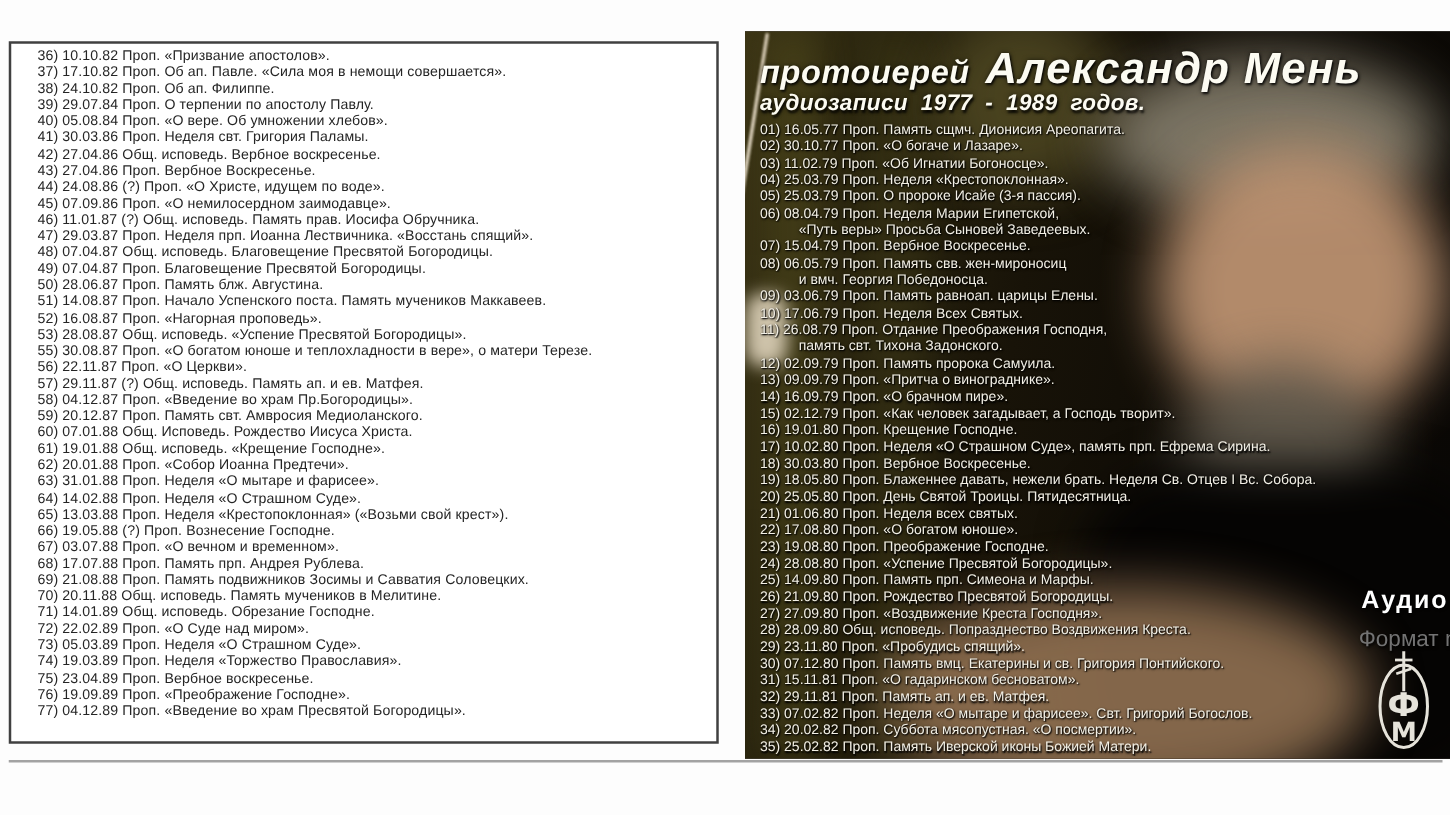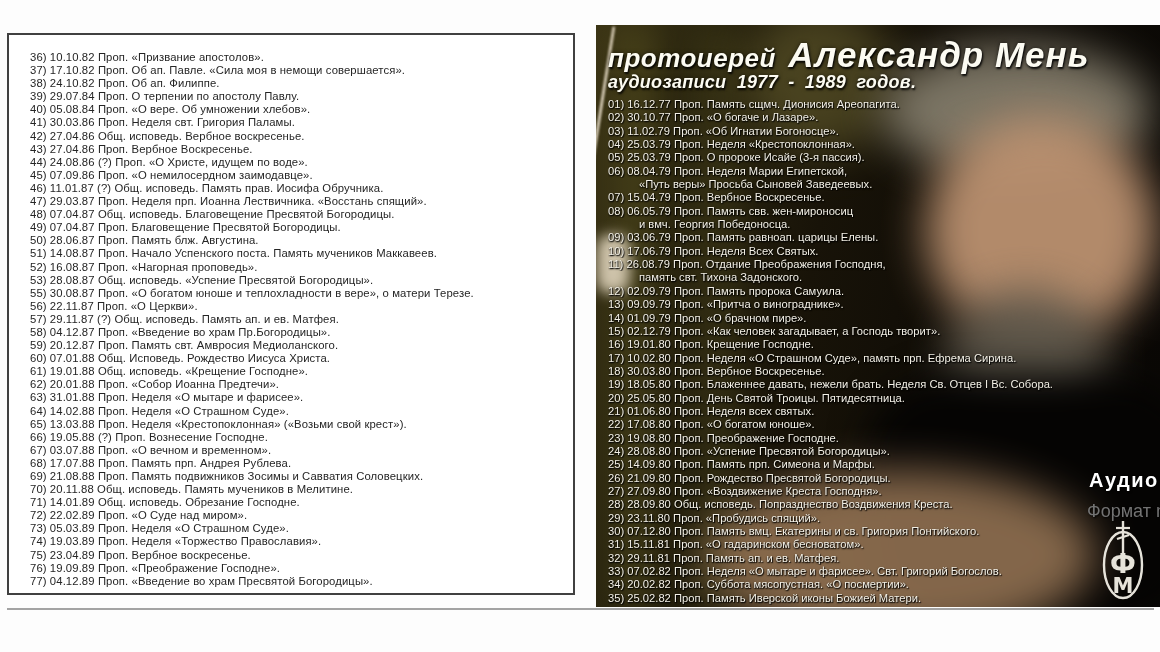--- a/index.html
+++ b/index.html
@@ -9,21 +9,21 @@
     font-family:"Liberation Sans","DejaVu Sans",sans-serif;
   }
   
   .left-page{
     position:absolute;left:7px;top:33px;width:568px;height:562px;
     background:#ffffff;border:2px solid #404040;box-sizing:border-box;
   }
   .left-list{
     position:absolute;left:21px;top:4px;right:2px;
     font-size:11.3px;line-height:13.1px;color:#252525;
-    white-space:nowrap;letter-spacing:0.1px;margin-top:12px;
+    white-space:nowrap;letter-spacing:0.1px;
   }
   .left-list .trk{height:13.1px;overflow:hidden;}
   
   .fold-line{
     position:absolute;left:7px;top:608px;width:1147px;height:2px;
     background:#a3a3a3;
   }
   
   .right-page{
     position:absolute;left:596px;top:25px;width:576px;height:582px;
@@ -138,37 +138,37 @@
 
   <div class="title-block">
     <div class="title-line">
       <span class="title-small">протоиерей</span>
       <span class="title-large">Александр Мень</span>
     </div>
     <div class="subtitle">аудиозаписи  1977 - 1989 годов.</div>
   </div>
 
   <div class="right-list">
-      <div class="trk">01) 16.12.77 Проп. Память сщмч. Дионисия Ареопагита.</div>
+      <div class="trk">01) 16.05.77 Проп. Память сщмч. Дионисия Ареопагита.</div>
       <div class="trk">02) 30.10.77 Проп. «О богаче и Лазаре».</div>
       <div class="trk">03) 11.02.79 Проп. «Об Игнатии Богоносце».</div>
       <div class="trk">04) 25.03.79 Проп. Неделя «Крестопоклонная».</div>
       <div class="trk">05) 25.03.79 Проп. О пророке Исайе (3-я пассия).</div>
       <div class="trk">06) 08.04.79 Проп. Неделя Марии Египетской,</div>
       <div class="trk cont">«Путь веры» Просьба Сыновей Заведеевых.</div>
       <div class="trk">07) 15.04.79 Проп. Вербное  Воскресенье.</div>
       <div class="trk">08) 06.05.79 Проп. Память свв. жен-мироносиц</div>
       <div class="trk cont">и  вмч. Георгия Победоносца.</div>
       <div class="trk">09) 03.06.79 Проп. Память равноап. царицы Елены.</div>
       <div class="trk">10) 17.06.79 Проп. Неделя Всех Святых.</div>
       <div class="trk">11) 26.08.79 Проп. Отдание Преображения Господня,</div>
       <div class="trk cont">память свт. Тихона Задонского.</div>
       <div class="trk">12) 02.09.79 Проп. Память пророка Самуила.</div>
       <div class="trk">13) 09.09.79 Проп. «Притча о винограднике».</div>
-      <div class="trk">14) 01.09.79 Проп. «О брачном пире».</div>
+      <div class="trk">14) 16.09.79 Проп. «О брачном пире».</div>
       <div class="trk">15) 02.12.79 Проп. «Как человек загадывает, а Господь творит».</div>
       <div class="trk">16) 19.01.80 Проп. Крещение Господне.</div>
       <div class="trk">17) 10.02.80 Проп. Неделя «О Страшном Суде», память прп. Ефрема Сирина.</div>
       <div class="trk">18) 30.03.80 Проп. Вербное Воскресенье.</div>
       <div class="trk">19) 18.05.80 Проп. Блаженнее давать, нежели брать. Неделя Св. Отцев I Вс. Собора.</div>
       <div class="trk">20) 25.05.80 Проп. День Святой Троицы. Пятидесятница.</div>
       <div class="trk">21) 01.06.80 Проп. Неделя всех святых.</div>
       <div class="trk">22) 17.08.80 Проп. «О богатом юноше».</div>
       <div class="trk">23) 19.08.80 Проп. Преображение Господне.</div>
       <div class="trk">24) 28.08.80 Проп. «Успение Пресвятой Богородицы».</div>

